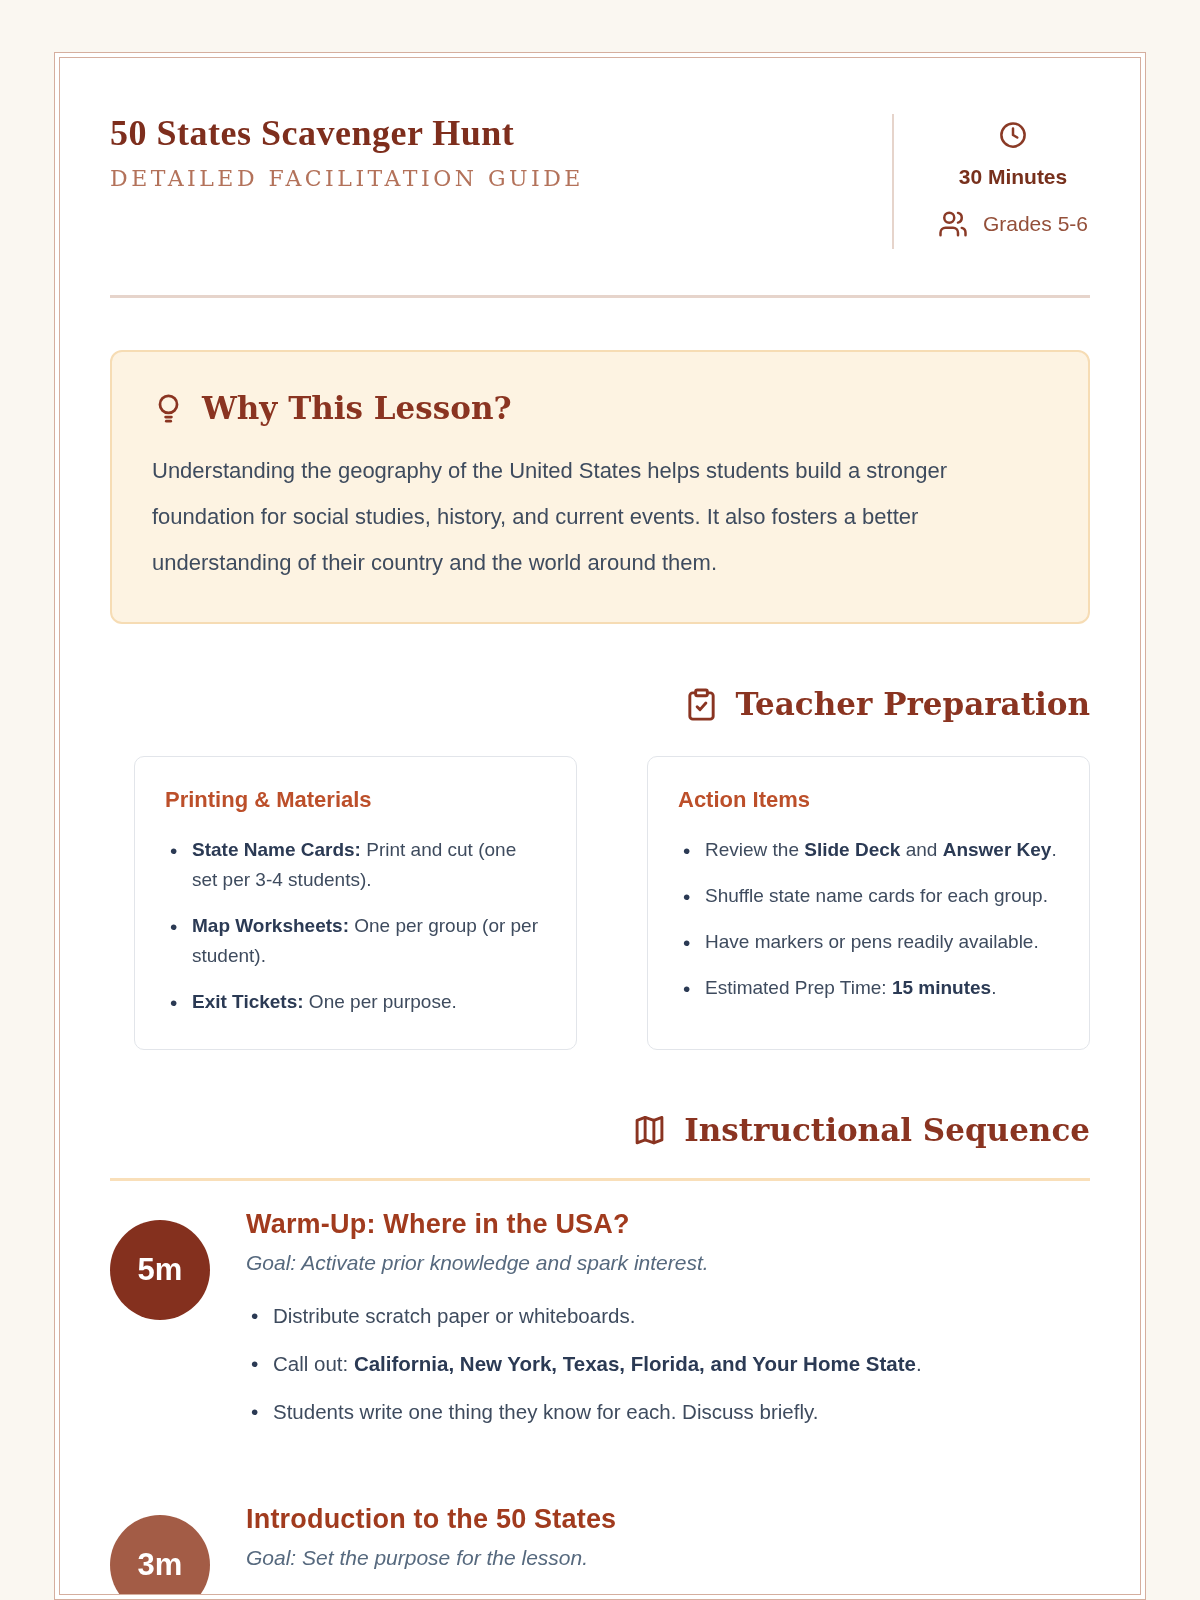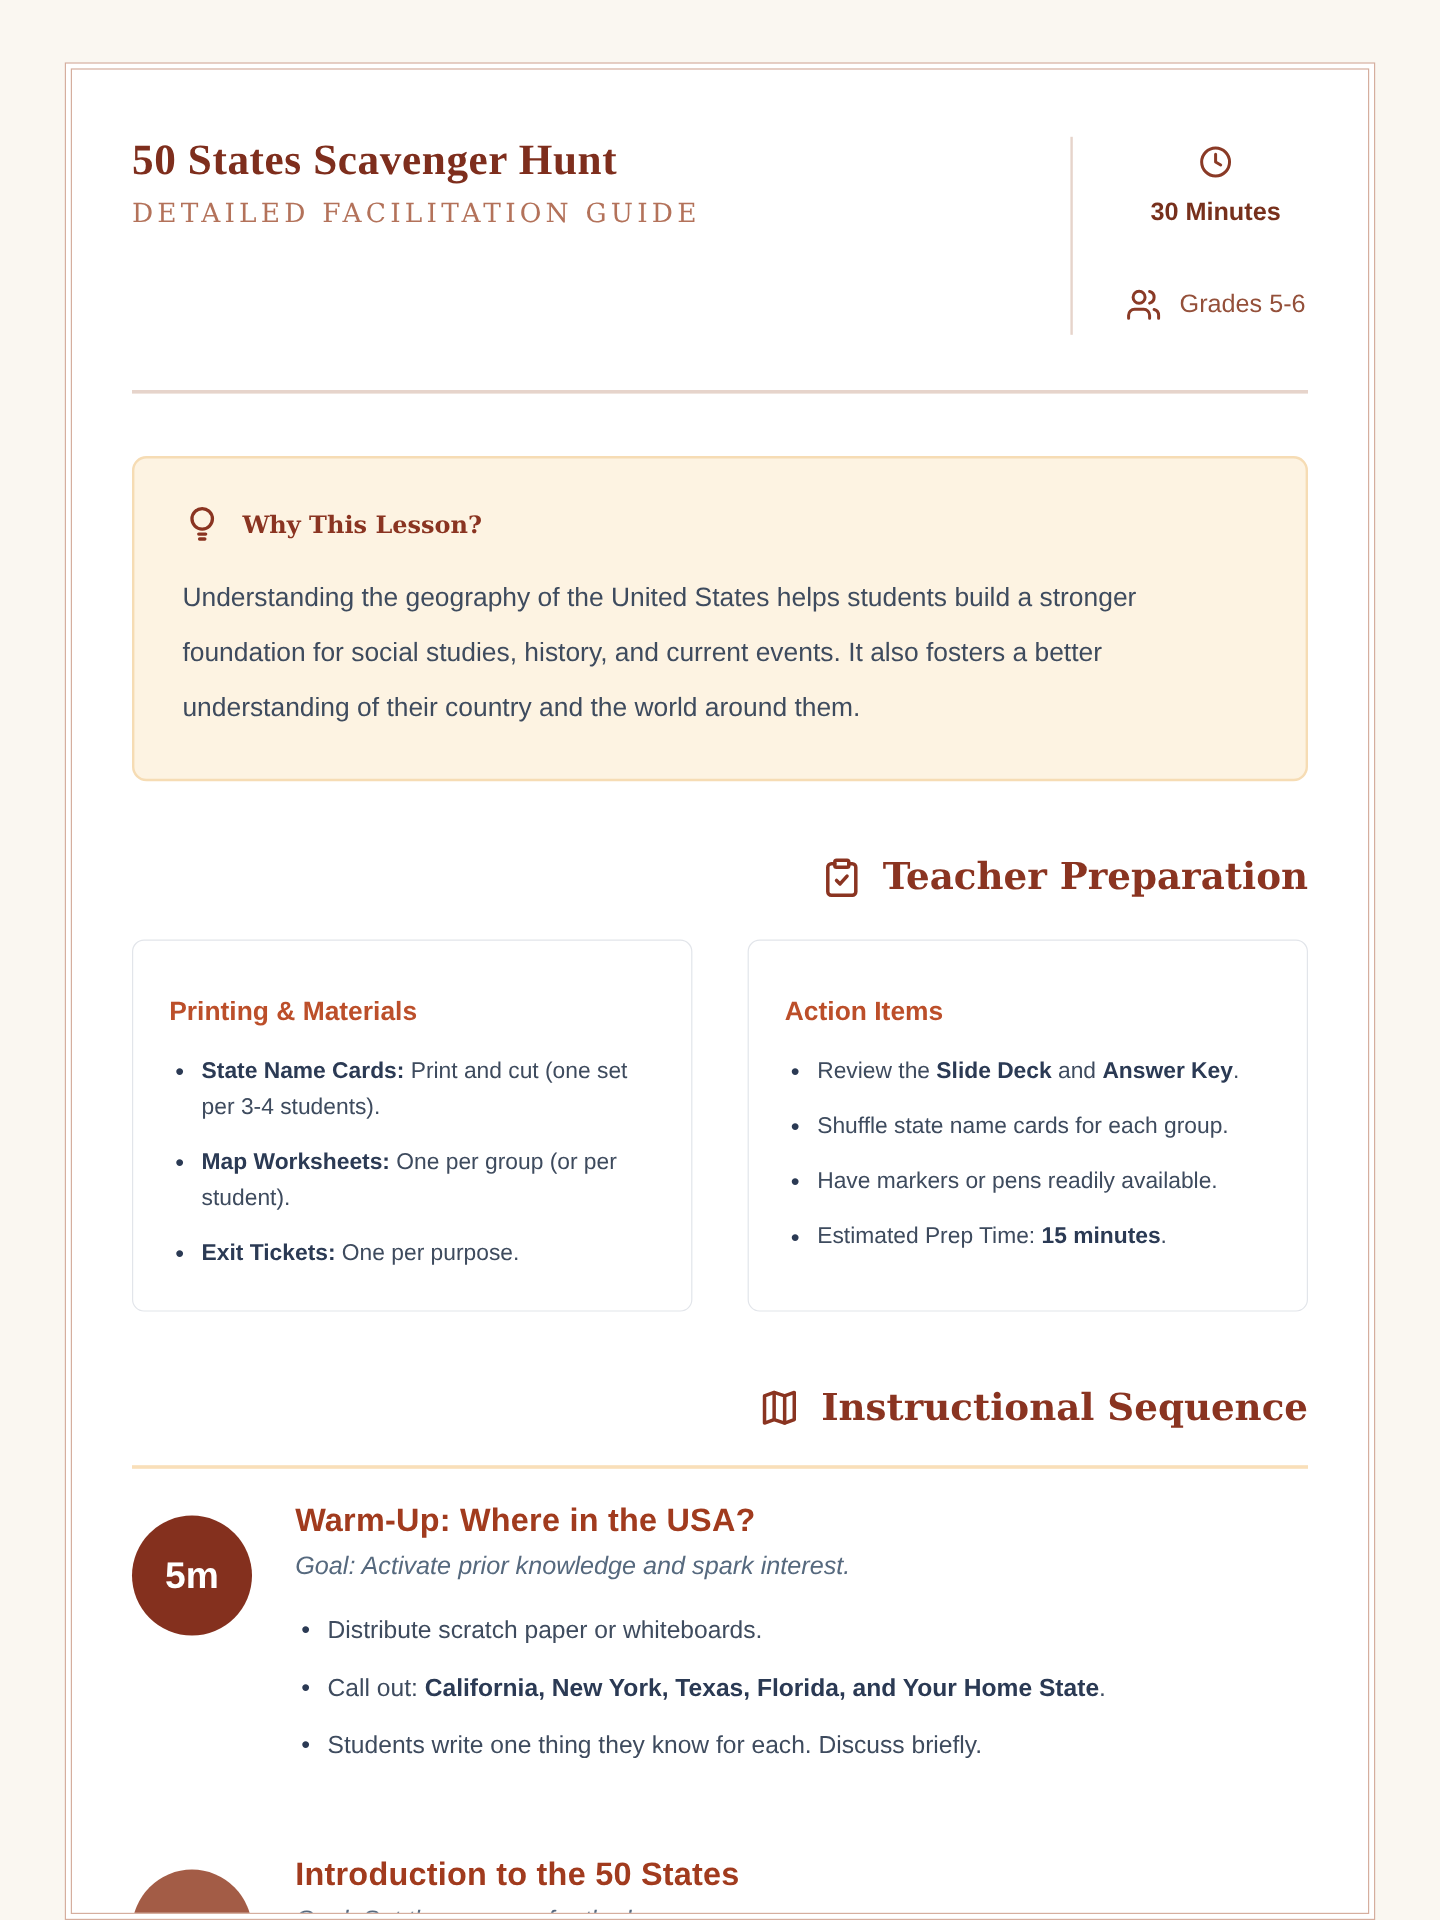--- a/index.html
+++ b/index.html
@@ -37,45 +37,45 @@
     margin-top:12px;font-family:"DejaVu Serif",serif;font-size:22px;
     letter-spacing:3.5px;color:var(--subtitle);
   }
   .header-meta{
     border-left:2px solid var(--header-rule);
     padding:6px 2px 10px 44px;display:flex;flex-direction:column;gap:20px;
   }
   .meta-row{display:flex;align-items:center;gap:15px;font-size:21px;white-space:nowrap;}
   .meta-row .micon{width:30px;height:30px;color:var(--icon-brown);flex-shrink:0;}
   .meta-duration{font-weight:700;color:var(--meta-strong);flex-direction:column;}
-  .meta-grades{color:var(--meta-text);margin-top:30px;}
+  .meta-grades{color:var(--meta-text);}
   .header-rule{height:3px;background:var(--header-rule);margin-top:46px;}
   
   .callout{
     margin-top:52px;background:var(--callout-bg);
     border:2px solid var(--callout-border);border-radius:12px;
     padding:38px 40px 36px;
   }
   .callout-head{display:flex;align-items:center;gap:17px;}
   .callout-head .cicon{width:33px;height:33px;color:var(--heading-red);flex-shrink:0;}
   .callout-title{
-    font-family:"DejaVu Serif",serif;font-weight:700;font-size:20px;color:var(--heading-red);
+    font-family:"DejaVu Serif",serif;font-weight:700;font-size:31px;color:var(--heading-red);
   }
   .callout-body{margin-top:22px;font-size:22px;line-height:46px;color:var(--body-text);}
   
   .section{margin-top:62px;}
   .section-title{display:flex;align-items:center;gap:17px;justify-content:flex-end;}
   .section-title .sicon{width:35px;height:35px;color:var(--heading-red);flex-shrink:0;}
   .section-title-text{
     font-family:"DejaVu Serif",serif;font-weight:700;font-size:31px;color:var(--heading-red);
   }
   .cards-row{display:flex;gap:46px;margin-top:34px;align-items:stretch;}
   .prep-card{
     flex:1;border:1px solid var(--card-outline);border-radius:10px;
-    background:var(--card-bg);padding:46px 30px 16px;
+    background:var(--card-bg);padding:30px 30px 16px;margin-left:24px;
   }
   .prep-card h3{font-size:22px;font-weight:700;color:var(--card-heading);}
   .prep-card ul{margin-top:22px;}
   ul.seglist{list-style:none;}
   .seglist li{
     position:relative;padding-left:27px;font-size:19px;line-height:1.58;
     color:var(--body-text);margin-bottom:16px;
   }
   .seglist li::before{
     content:"\2022";position:absolute;left:5px;top:-1px;

